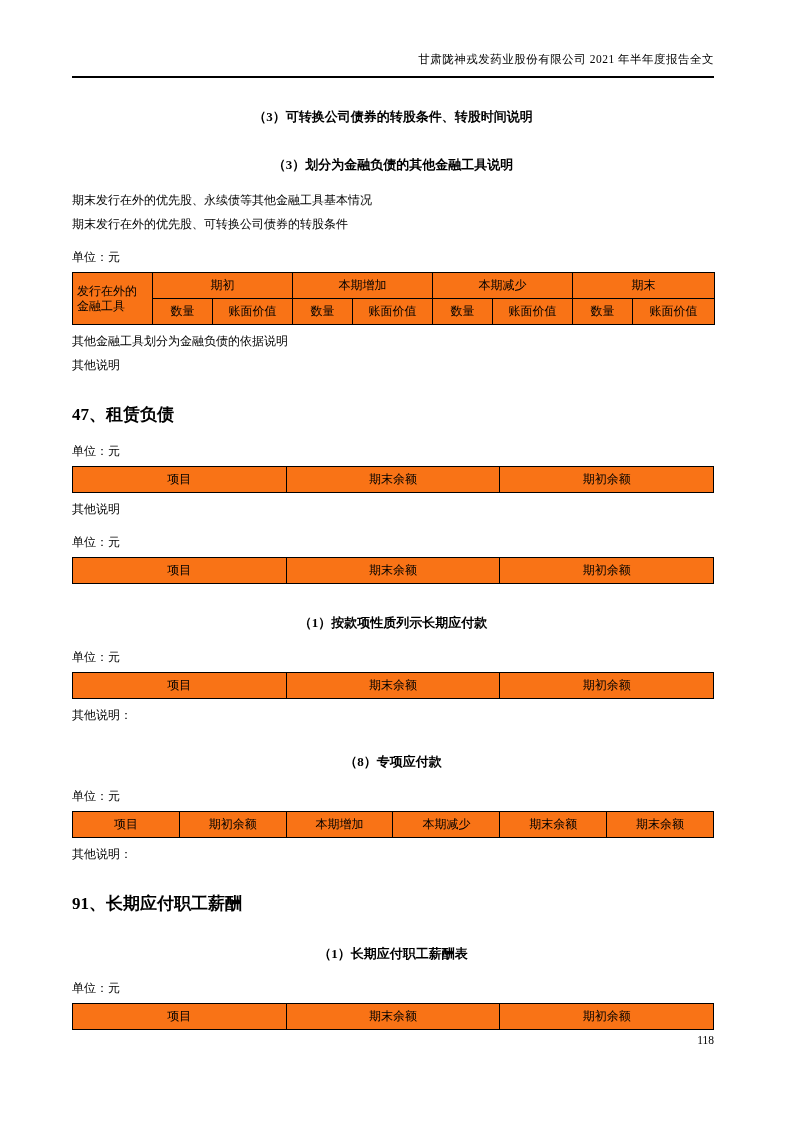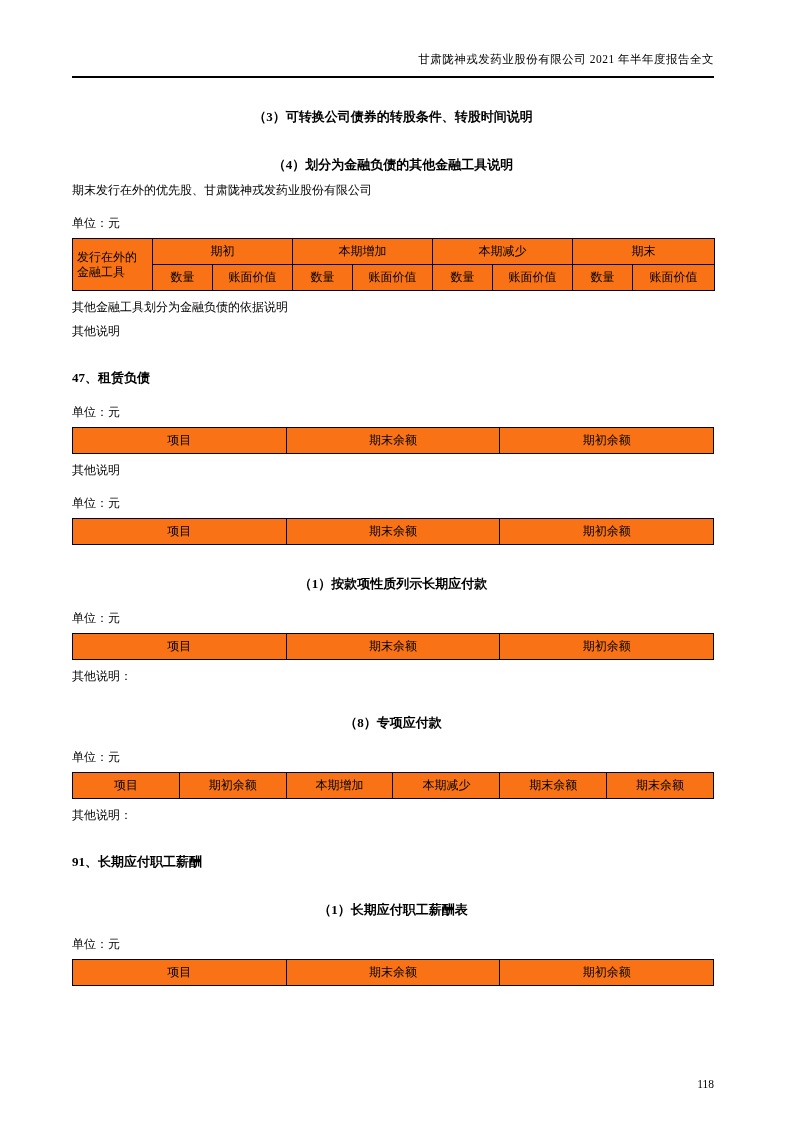--- a/index.html
+++ b/index.html
@@ -17,21 +17,21 @@
     padding: 52px 79px 0 72px;
   }
   .page-header {
     text-align: right;
     font-size: 11.5px;
     padding-bottom: 9px;
     border-bottom: 2px solid #000000;
     letter-spacing: 0.5px;
   }
   .h-num {
-    font-size: 13px;
+    font-size: 17px;
     font-weight: bold;
     margin-top: 30px;
   }
   .h-sub {
     font-size: 13px;
     font-weight: bold;
     margin-top: 30px;
     text-align: center;
   }
   .para {
@@ -61,38 +61,39 @@
     padding: 2px 4px;
     overflow: hidden;
   }
   td.corner {
     text-align: left;
     line-height: 15px;
   }
   .page-number {
     position: absolute;
     right: 79px;
-    top: 1078px;
+    top: 1034px;
     font-size: 11.5px;
   }
 </style>
 </head>
 <body>
 
 <div class="page">
 
   <div class="page-header">
     <span>甘肃陇神戎发药业股份有限公司 2021 年半年度报告全文</span>
   </div>
 
   <div class="h-sub">（3）可转换公司债券的转股条件、转股时间说明</div>
 
-  <div class="h-sub">（4）划分为金融负债的其他金融工具说明</div>
-
-  <div class="para tight">期末发行在外的优先股、甘肃陇神戎发药业股份有限公司</div>
+  <div class="h-sub">（3）划分为金融负债的其他金融工具说明</div>
+
+  <div class="para">期末发行在外的优先股、永续债等其他金融工具基本情况</div>
+  <div class="para tight">期末发行在外的优先股、可转换公司债券的转股条件</div>
 
   <div class="unit-label">单位：元</div>
 
   <table>
     <colgroup>
       <col style="width:80px">
         <col style="width:60px">
         <col style="width:80px">
       <col style="width:60px">
         <col style="width:80px">

